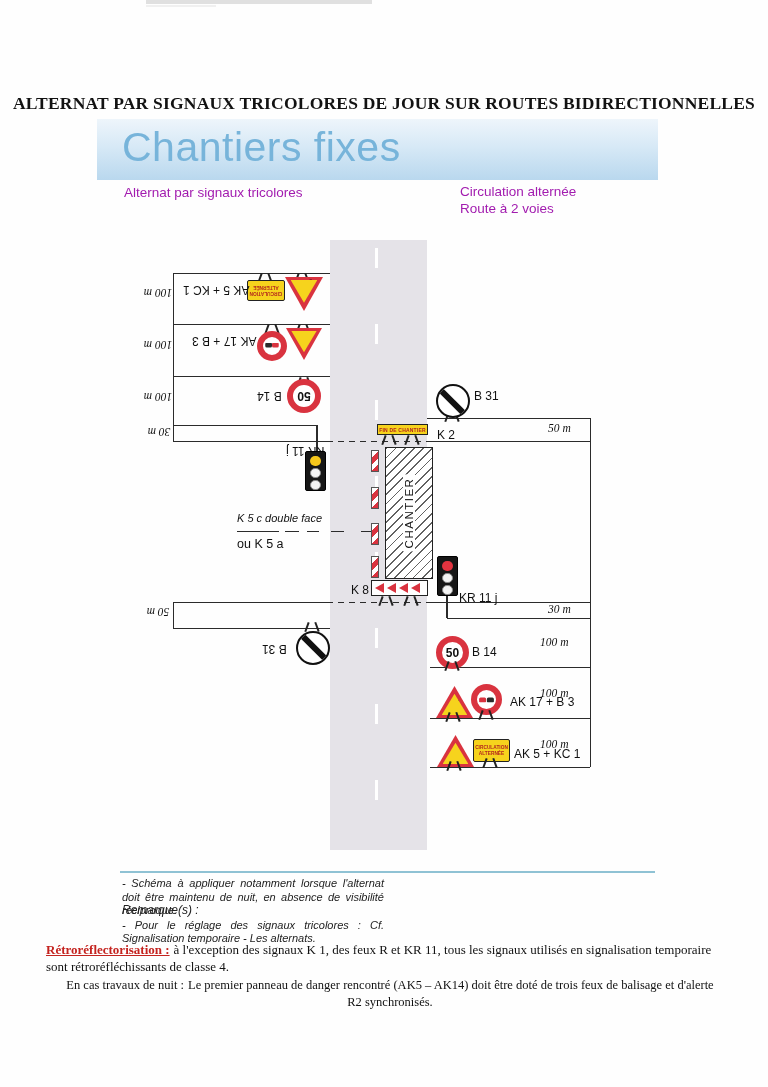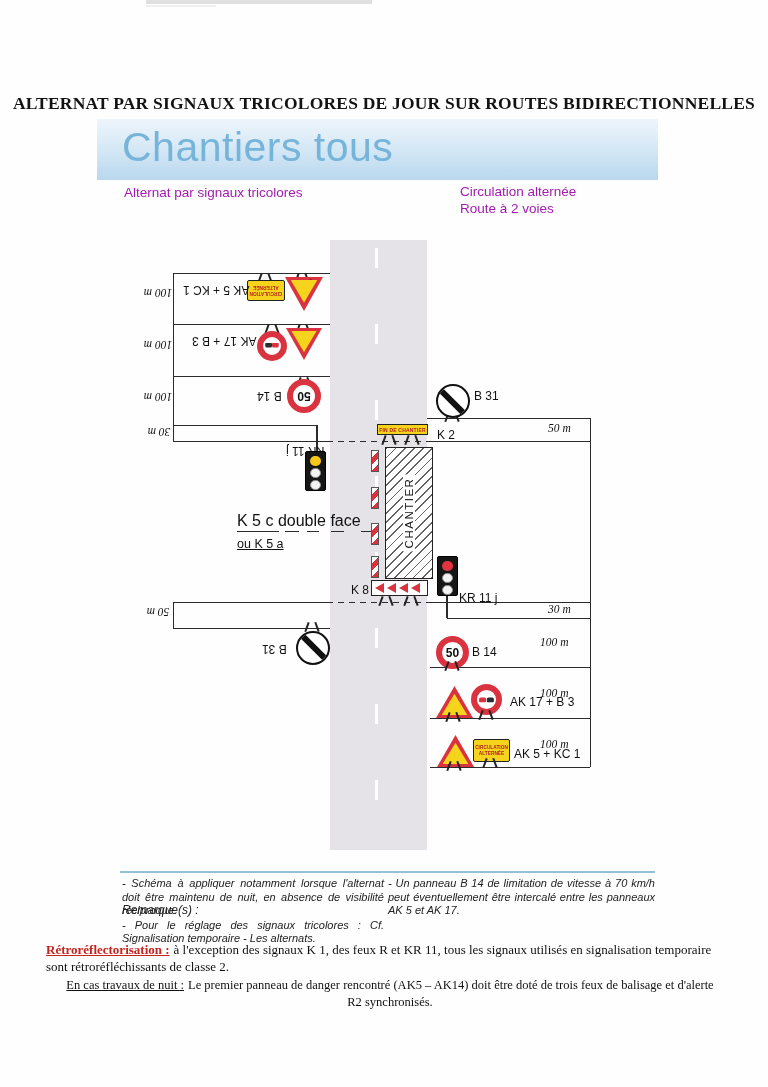--- a/index.html
+++ b/index.html
@@ -75,34 +75,34 @@
   .sub{position:absolute;font:13.5px "Liberation Sans",sans-serif;color:#a21caf;}
   
   .rem-head{position:absolute;font:italic 12px "Liberation Sans",sans-serif;color:#222;}
   .rem-rule{position:absolute;height:2px;background:#8fc2d4;}
   .rem-col{position:absolute;font:italic 11px "Liberation Sans",sans-serif;color:#222;line-height:13.5px;text-align:justify;}
   .rem-col p{margin:0 0 1px 0;}
   
   .foot1{position:absolute;font:13px "Liberation Serif",serif;color:#111;line-height:17px;}
   .foot2{position:absolute;font:12.5px "Liberation Serif",serif;color:#111;line-height:17px;text-align:center;}
   .red-u{color:#c4231f;font-weight:bold;text-decoration:underline;margin-right:4px;}
-  .blk-u{text-decoration:underline;margin-right:4px;}
+  .blk-u{margin-right:4px;}
   .artifact{position:absolute;background:#cfcfcf;opacity:.65;}
 </style>
 </head>
 <body>
 
 <div class="page">
 
   <div class="artifact" style="left:146px;top:0;width:226px;height:4px;"></div>
   <div class="artifact" style="left:146px;top:5px;width:70px;height:2px;opacity:.3;"></div>
 
   <div class="doc-title">ALTERNAT PAR SIGNAUX TRICOLORES DE JOUR SUR ROUTES BIDIRECTIONNELLES</div>
   <div class="band">
-    <div class="band-title">Chantiers tous</div>
+    <div class="band-title">Chantiers fixes</div>
   </div>
   <div class="sub" style="left:124px;top:185px;">Alternat par signaux tricolores</div>
   <div class="sub ta-r" style="left:460px;top:184px;width:178px;line-height:16.5px;">
     <span>Circulation alternée</span><br>
     <span>Route à 2 voies</span>
   </div>
 
   <div class="abs" style="left:0;top:0;width:768px;height:1087px;">
 
     <div class="road" style="left:330px;top:240px;width:97px;height:610px;"></div>
@@ -169,28 +169,28 @@
     <div class="lab flip" style="left:257px;top:389px;">B 14</div>
 
     <div class="vline" style="left:316px;top:425px;height:27px;width:2px;"></div>
     <div class="lab flip" style="left:286px;top:444px;">KR 11 j</div>
     <div class="tl" style="left:305px;top:451px;">
       <div class="b on-y"></div>
       <div class="b off"></div>
       <div class="b off"></div>
     </div>
 
-    <div class="lab" style="left:237px;top:512px;font-size:16px;">K 5 c double face</div>
+    <div class="lab" style="left:237px;top:512px;font-size:11px;font-style:italic;">K 5 c double face</div>
     <div class="hline" style="left:237px;top:531px;width:42px;"></div>
     <div class="hline" style="left:285px;top:531px;width:14px;"></div>
     <div class="hline" style="left:307px;top:531px;width:12px;"></div>
     <div class="hline" style="left:331px;top:531px;width:13px;"></div>
     <div class="hline" style="left:361px;top:531px;width:13px;"></div>
     <div class="lab" style="left:237px;top:537px;font-size:12.5px;"></div>
-    <div class="lab" style="left:237px;top:537px;font-size:12.5px;text-decoration:underline;">ou K 5 a</div>
+    <div class="lab" style="left:237px;top:537px;font-size:12.5px;">ou K 5 a</div>
 
     <div class="feet" style="left:444px;top:412px;"></div>
     <div class="circ-thin" style="left:436px;top:384px;width:34px;height:34px;">
       <span class="b31bar"></span>
     </div>
     <div class="lab" style="left:474px;top:389px;">B 31</div>
 
     <div class="k2p" style="left:377px;top:424px;width:51px;height:11px;">
       <span>FIN DE CHANTIER</span>
     </div>
@@ -258,24 +258,21 @@
     <div class="feet" style="left:482px;top:758px;"></div>
     <div class="lab" style="left:514px;top:747px;">AK 5 + KC 1</div>
   </div>
 
   <div class="rem-head" style="left:122px;top:855px;margin-top:48px;">Remarque(s) :</div>
   <div class="rem-rule" style="left:120px;top:871px;width:535px;"></div>
   <div class="rem-col" style="left:122px;top:877px;width:262px;">
     <p>- Schéma à appliquer notamment lorsque l'alternat doit être maintenu de nuit, en absence de visibilité réciproque.</p>
     <p>- Pour le réglage des signaux tricolores : Cf. Signalisation temporaire - Les alternats.</p>
   </div>
-  <div class="rem-col" style="left:388px;top:877px;width:267px;">
-    <p>- Un panneau B 14 de limitation de vitesse à 70 km/h peut éventuellement être intercalé entre les panneaux AK 5 et AK 17.</p>
-  </div>
 
   <div class="foot1" style="left:46px;top:941px;width:684px;">
-    <span class="red-u">Rétroréflectorisation :</span><span>à l'exception des signaux K 1, des feux R et KR 11, tous les signaux utilisés en signalisation temporaire sont rétroréfléchissants de classe 2.</span>
+    <span class="red-u">Rétroréflectorisation :</span><span>à l'exception des signaux K 1, des feux R et KR 11, tous les signaux utilisés en signalisation temporaire sont rétroréfléchissants de classe 4.</span>
   </div>
   <div class="foot2" style="left:60px;top:977px;width:660px;">
     <span class="blk-u">En cas travaux de nuit :</span><span>Le premier panneau de danger rencontré (AK5 – AK14) doit être doté de trois feux de balisage et d'alerte R2 synchronisés.</span>
   </div>
 
 </div>
 
 </body></html>

